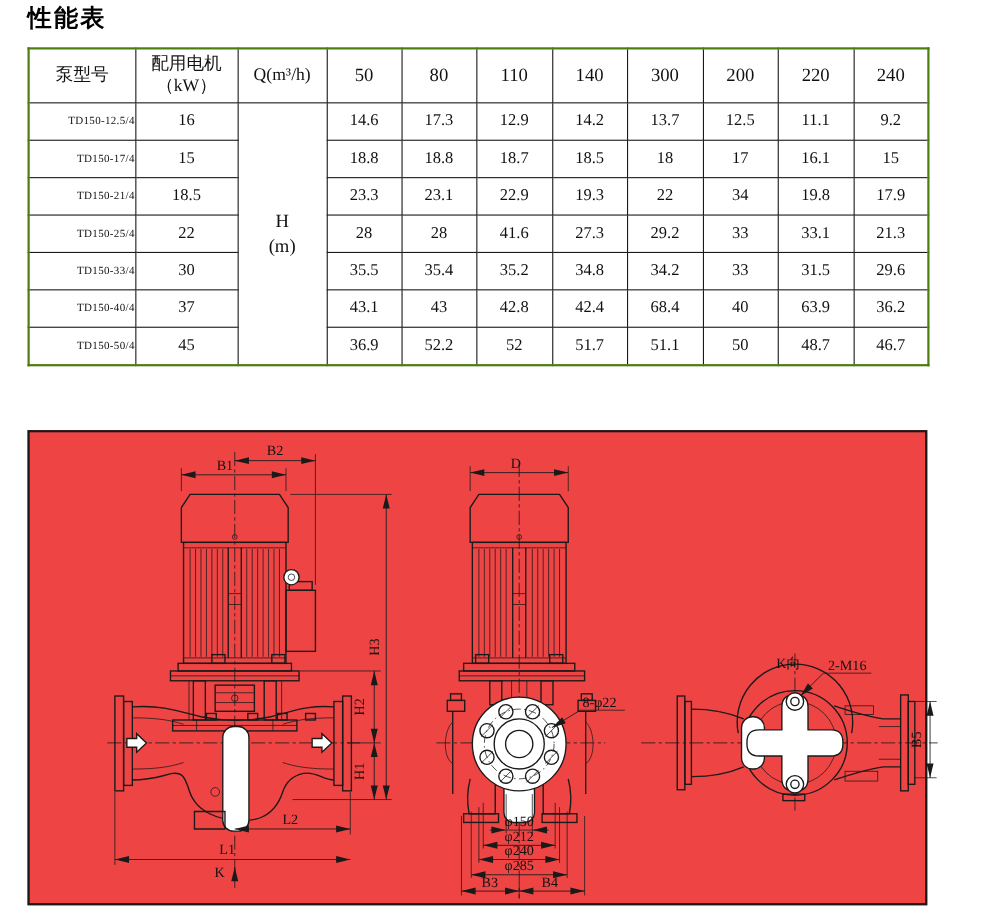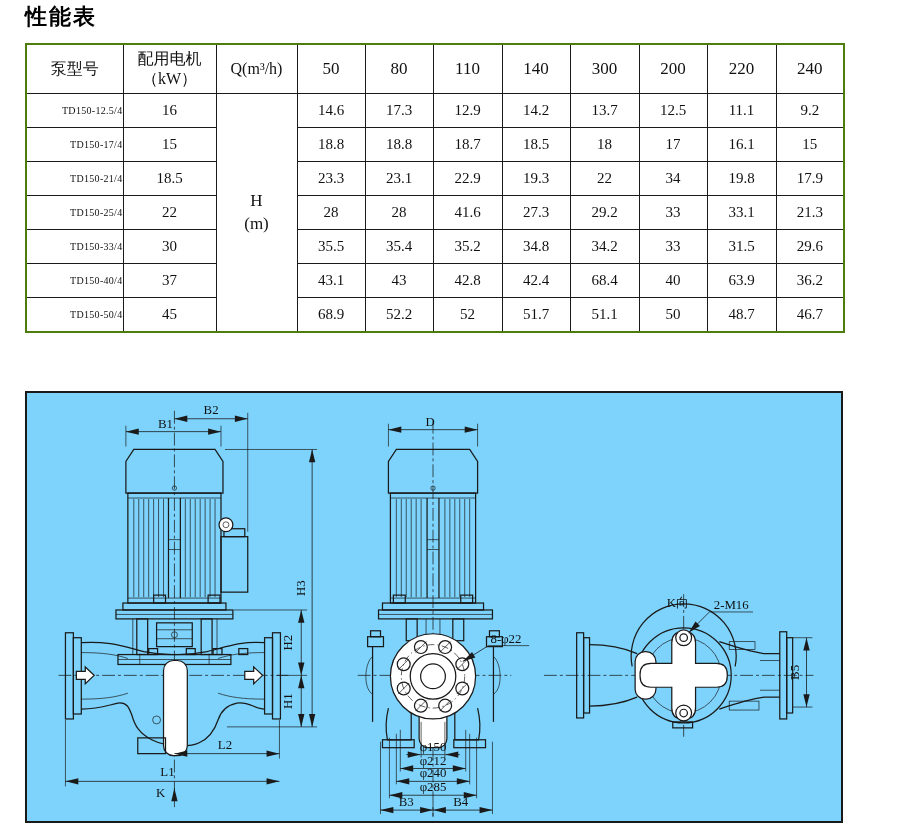--- a/index.html
+++ b/index.html
@@ -10,21 +10,21 @@
   table.perf{position:absolute;left:25px;top:43px;width:818px;border-collapse:collapse;
              table-layout:fixed;border:2px solid #4d7c0f;}
   table.perf th,table.perf td{border:1.5px solid #1a1a1a;text-align:center;font-weight:normal;
              color:#111;padding:0;overflow:hidden;}
   table.perf thead th{height:48px;font-size:16px;line-height:1.25;}
   table.perf thead th.flowv{font-size:17px;}
   table.perf tbody td{height:33px;font-size:15px;}
   table.perf td.model{text-align:right;padding-left:17px;font-size:10px;letter-spacing:.3px;}
   table.perf td.hcell{font-size:17px;line-height:1.3;}
   .drawing{position:absolute;left:25px;top:391px;width:818px;height:432px;
-           border:2px solid #1a1a1a;box-sizing:border-box;background:#7dd3fc;}
+           border:2px solid #1a1a1a;box-sizing:border-box;background:#ef4444;padding-left:39px;}
   svg{display:block;}
   .o{fill:none;stroke:#1a1a1a;stroke-width:1.25;}
   .of{fill:#ffffff;stroke:#1a1a1a;stroke-width:1.25;}
   .t{fill:none;stroke:#1a1a1a;stroke-width:.7;}
   .cl{fill:none;stroke:#1a1a1a;stroke-width:.75;stroke-dasharray:13 3 3 3;}
   .bc{fill:none;stroke:#1a1a1a;stroke-width:.7;stroke-dasharray:7 3 1.5 3;}
   .dim{fill:none;stroke:#1a1a1a;stroke-width:.8;}
   .ext{fill:none;stroke:#1a1a1a;stroke-width:.7;}
   .dtext{font-family:"Liberation Serif","DejaVu Serif",serif;font-size:13px;fill:#111;}
 </style>
@@ -134,21 +134,21 @@
           <td>42.8</td>
           <td>42.4</td>
           <td>68.4</td>
           <td>40</td>
           <td>63.9</td>
           <td>36.2</td>
         </tr>
         <tr>
           <td class="model">TD150-50/4</td>
           <td>45</td>
-          <td>68.9</td>
+          <td>36.9</td>
           <td>52.2</td>
           <td>52</td>
           <td>51.7</td>
           <td>51.1</td>
           <td>50</td>
           <td>48.7</td>
           <td>46.7</td>
         </tr>
       </tbody>
   </table>

